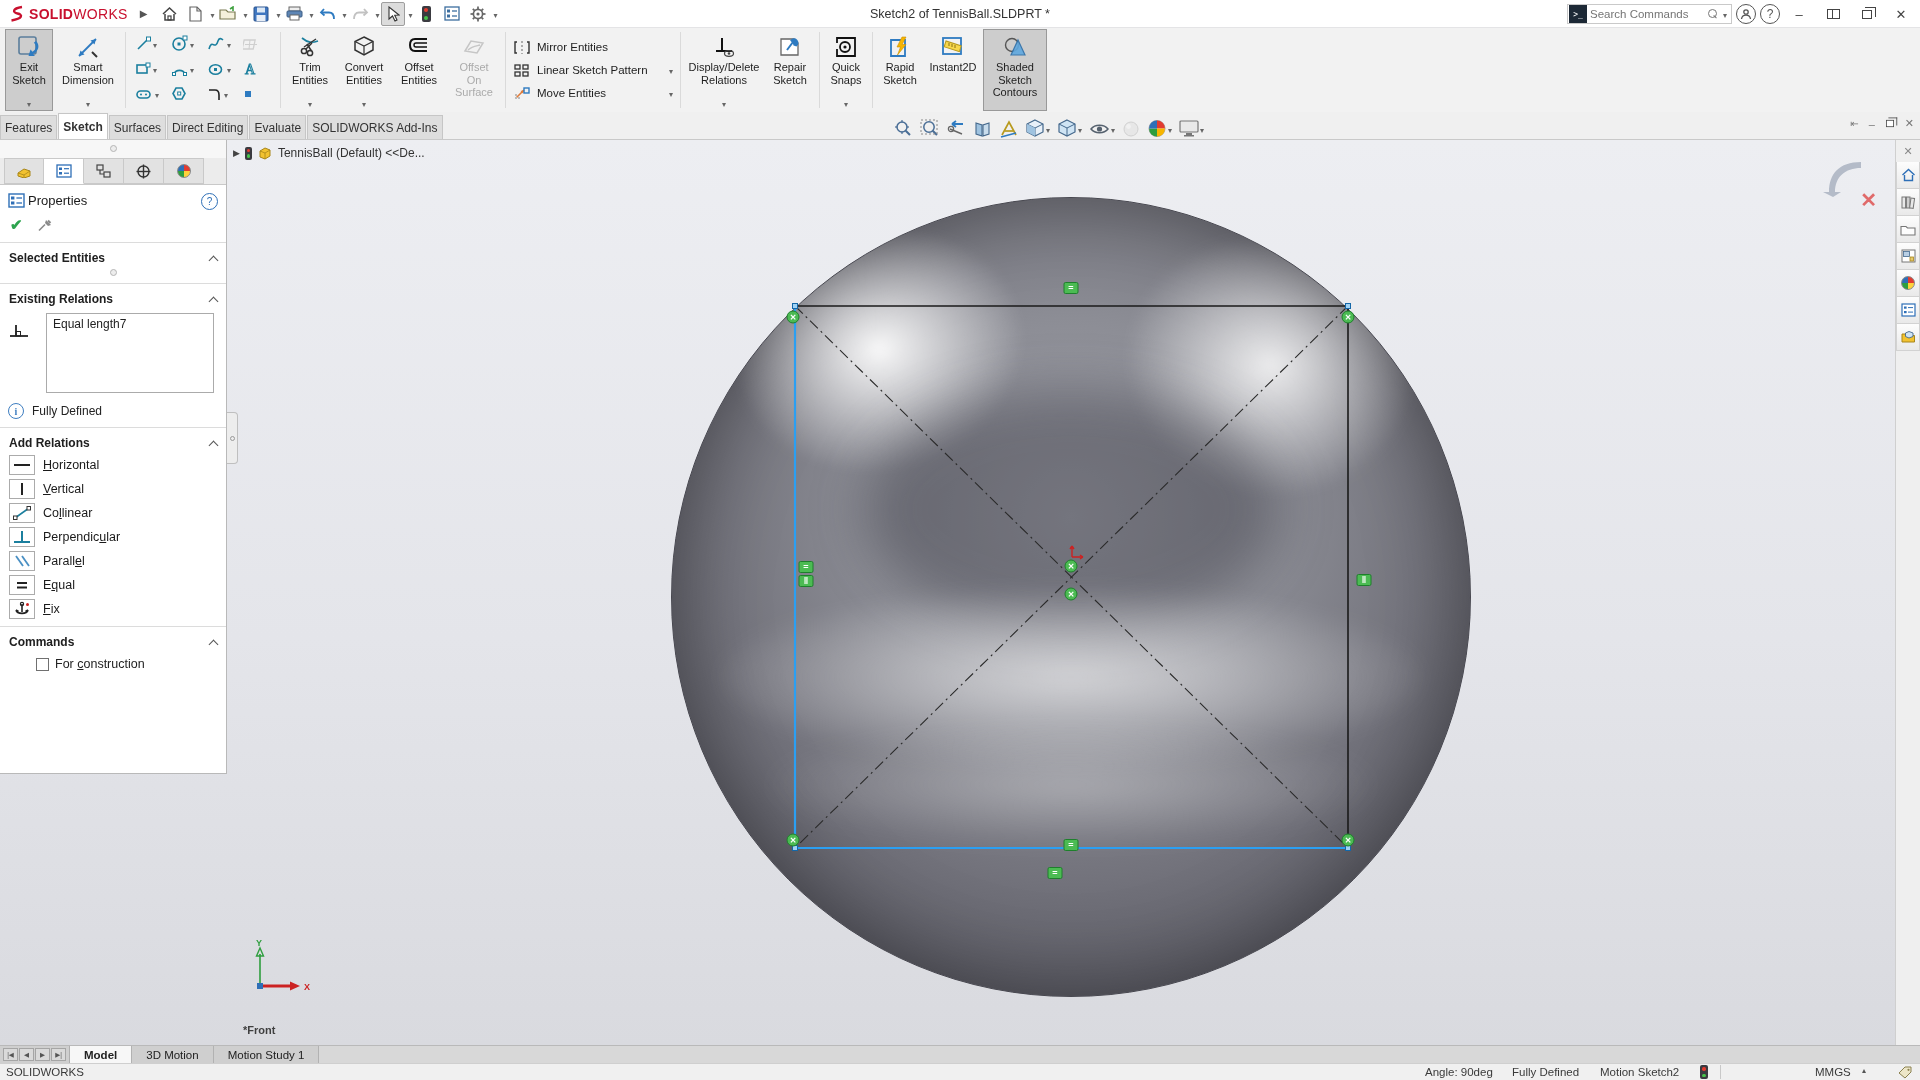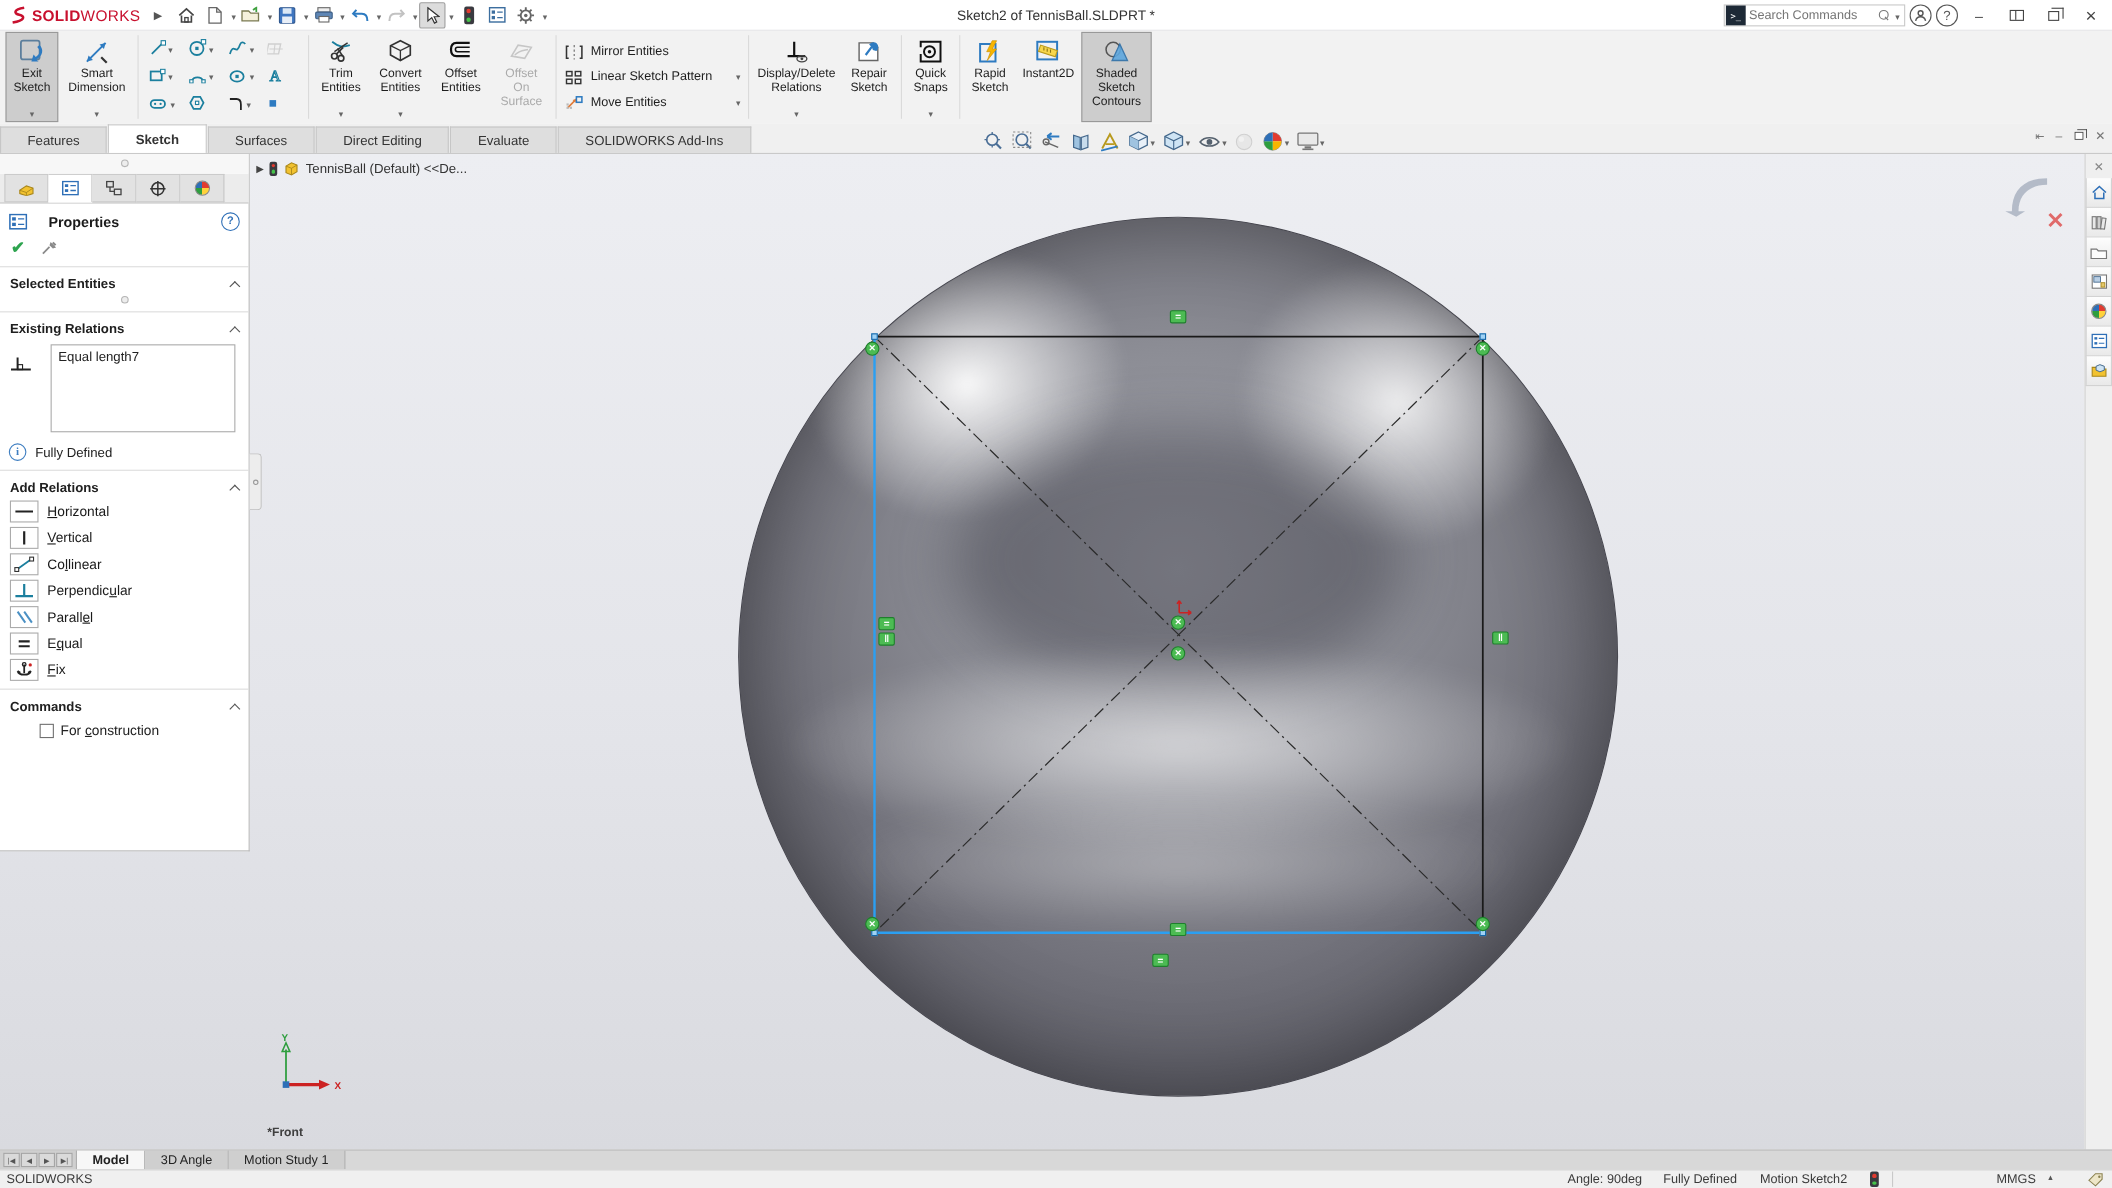--- a/index.html
+++ b/index.html
@@ -45,21 +45,21 @@
   .rbtn.active{background:#CDCDCD;border-color:#999}
   .rbtn.disabled{color:#ABABAB}
   .sgrid{display:grid;grid-template-columns:repeat(4,36px);grid-template-rows:repeat(3,25px);align-items:center;justify-items:start;padding:3px 2px}
   .scell{display:flex;align-items:center;gap:2px;padding-left:4px}
   .stk{display:flex;flex-direction:column;justify-content:center;padding:0 4px;width:168px}
   .strow{display:flex;align-items:center;gap:6px;height:23px;font-size:11.5px;color:#1E1E1E}
   .strow .caret{margin-left:auto}
 
   
   .tabsrow{position:absolute;left:0;top:112px;right:0;height:28px;background:#F0F0F0;border-bottom:1px solid #C9C9C9;display:flex;align-items:flex-end;z-index:29}
-  .dtab{height:24px;display:flex;align-items:center;padding:0 24px;font-size:12px;color:#333;background:#DEDEDE;border:1px solid #C6C6C6;border-bottom:none;margin-right:1px}
+  .dtab{height:24px;display:flex;align-items:center;padding:0 4px;font-size:12px;color:#333;background:#DEDEDE;border:1px solid #C6C6C6;border-bottom:none;margin-right:1px}
   .dtab.active{background:#fff;font-weight:bold;height:26px}
   .docwin{position:absolute;right:6px;top:5px;display:flex;gap:10px;color:#777;font-size:11px;align-items:center}
 
   
   .hud{position:absolute;left:892px;top:116px;height:25px;display:flex;align-items:center;gap:3px;z-index:31}
   .hudbtn{display:flex;align-items:center;gap:1px;padding:1px 2px}
   .hud svg{display:block}
 
   
   .vp{position:absolute;left:0;top:140px;right:25px;bottom:35px;background:linear-gradient(180deg,#EDEEF2 0%,#E4E5EA 55%,#D9DADF 100%);overflow:hidden}
@@ -86,21 +86,21 @@
 
   
   .pm{position:absolute;left:0;top:140px;width:227px;height:634px;background:#fff;border-right:1px solid #B9B9B9;border-bottom:1px solid #B9B9B9;z-index:20}
   .pm-grip{height:18px;position:relative;background:#F7F7F7}
   .dot{width:7px;height:7px;border:1px solid #B5B5B5;border-radius:50%;background:#EDEDED;position:absolute;left:110px;top:5px}
   .pm-tabs{height:27px;display:flex;background:#ECECEC;border-bottom:1px solid #C9C9C9;padding-left:4px}
   .pmtab{width:40px;height:100%;display:flex;align-items:center;justify-content:center;border:1px solid #C9C9C9;border-left:none;background:#E2E2E2}
   .pmtab:first-child{border-left:1px solid #C9C9C9}
   .pmtab.active{background:#fff;border-bottom:1px solid #fff}
   .pm-body{padding-top:6px}
-  .pm-title{display:flex;align-items:center;gap:19px;padding:2px 8px;font-weight:bold;font-size:13px;color:#1A1A1A}
+  .pm-title{display:flex;gap:3px;padding:2px 8px;font-weight:normal;font-size:13px;color:#1A1A1A}
   .pm-title .help{margin-left:auto}
   .pm-actions{display:flex;align-items:center;gap:14px;padding:4px 10px 2px}
   .okcheck{color:#2EA44F;font-size:15px;font-weight:bold}
   .pmdiv{height:1px;background:#DCDCDC;margin:6px 0}
   .sechdr{display:flex;align-items:center;padding:0 9px;height:18px;font-weight:bold;font-size:12px;color:#202020}
   .chev{width:7px;height:7px;border-top:1.6px solid #555;border-right:1.6px solid #555;transform:rotate(-45deg);margin-left:auto;margin-top:4px}
   .selbox{margin:5px 12px 2px 36px;height:62px;background:#CDE8F7;border:1px solid #5FA8D8;font-size:12px;padding:2px;overflow:hidden}
   .selitem{height:14px;line-height:13px;padding:0 2px;color:#111}
   .selitem.focus{border:1px dotted #333;background:#BFE0F4}
   .relrow-top{display:flex;align-items:flex-start;gap:16px;margin:5px 12px 0 8px}
@@ -926,21 +926,21 @@
 </div>
 
 <div class="framebar">
   <div class="navbtns">
     <span class="navbtn">|◀</span>
     <span class="navbtn">◀</span>
     <span class="navbtn">▶</span>
     <span class="navbtn">▶|</span>
   </div>
   <div class="mtab active">Model</div>
-  <div class="mtab">3D Angle</div>
+  <div class="mtab">3D Motion</div>
   <div class="mtab">Motion Study 1</div>
 </div>
 
 <div class="statusbar">
   <span class="app">SOLIDWORKS</span>
   <span class="st" style="left:1425px">Angle: 90deg</span>
   <span class="st" style="left:1512px">Fully Defined</span>
   <span class="st" style="left:1600px">Motion Sketch2</span>
   <span class="tl" style="position:absolute;left:1700px;top:1px;width:8px;height:14px">
       <i class="r" style="left:2px;width:3.5px;height:3.5px"></i>

